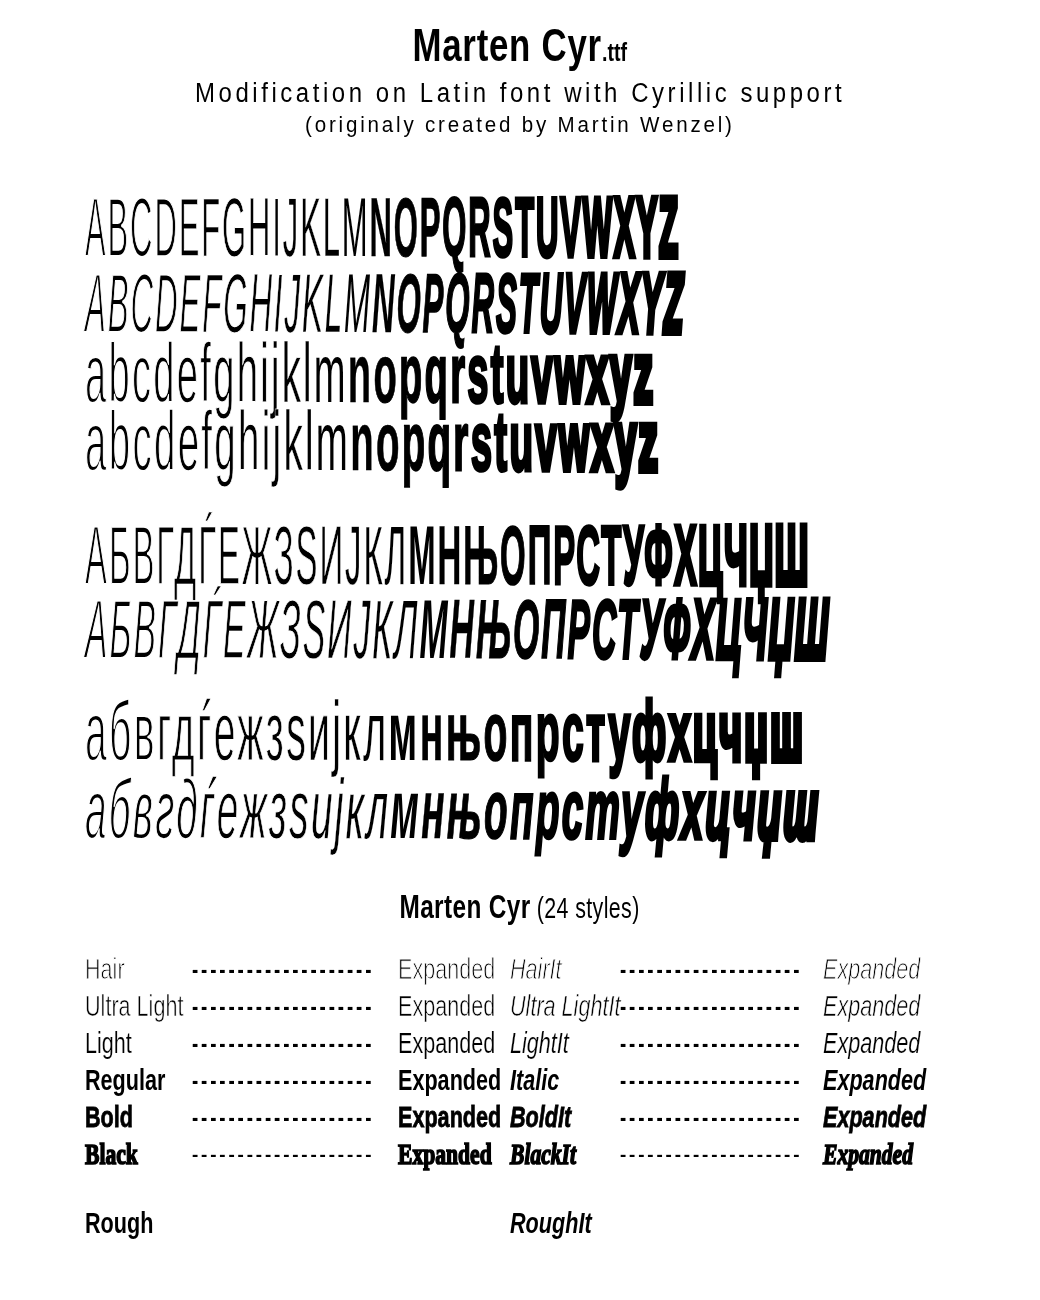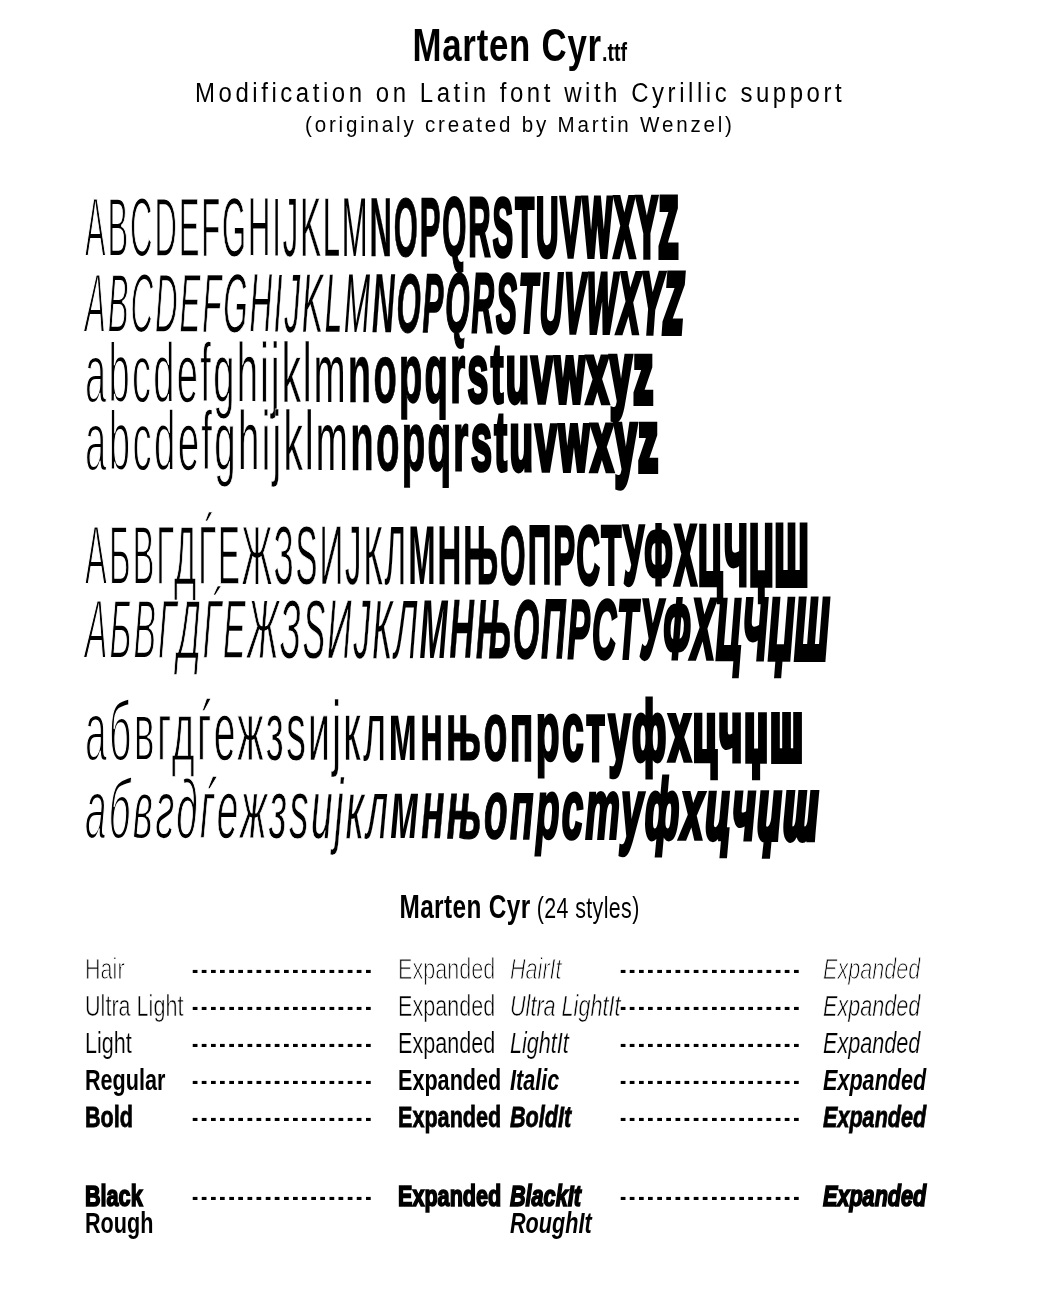--- a/index.html
+++ b/index.html
@@ -45,21 +45,21 @@
 
   
   .w0{-webkit-text-stroke:1.0px #fff;}
   .w1{-webkit-text-stroke:0.6px #fff;}
   .w2{-webkit-text-stroke:0.2px #fff;}
   .w3{font-weight:700;}
   .w4{font-weight:700;-webkit-text-stroke:0.8px #000;}
   .w5{font-weight:700;-webkit-text-stroke:1.7px #000;}
 
   .t0{top:952px;} .t1{top:989px;} .t2{top:1026px;}
-  .t3{top:1063px;} .t4{top:1100px;} .t5{top:1179px;}
+  .t3{top:1063px;} .t4{top:1100px;} .t5{top:1137px;font-family:Liberation Serif, serif;}
   .t-rough{top:1206px;}
 </style>
 </head>
 <body>
 
 <div class="row-c title-row">
   <span class="fit fit-c" style="transform: scaleX(0.757042);"><span class="title-main">Marten Cyr</span><span class="title-suffix">.ttf</span></span>
 </div>
 
 <div class="row-c subtitle-row">

